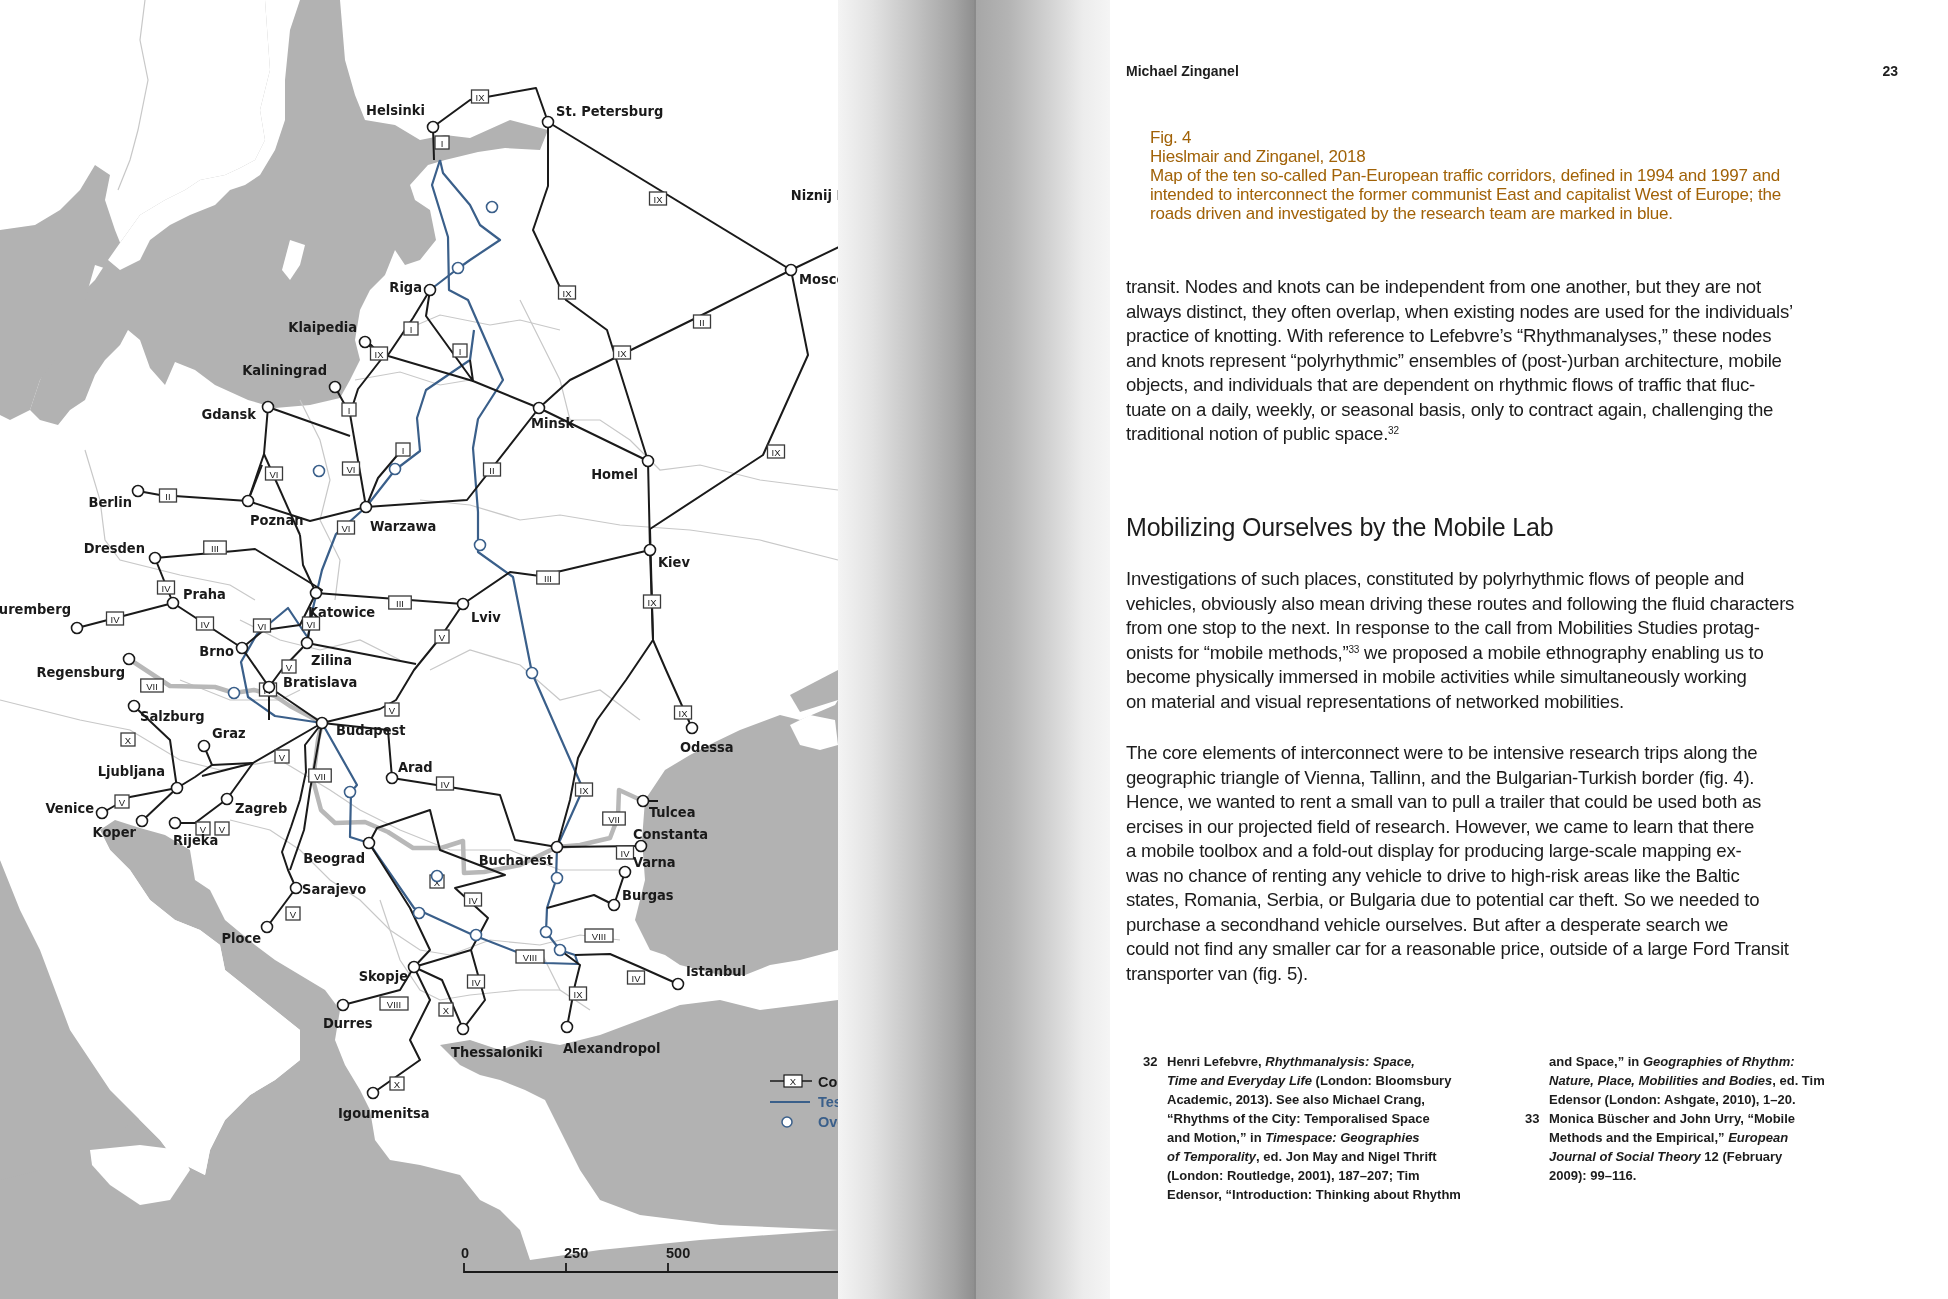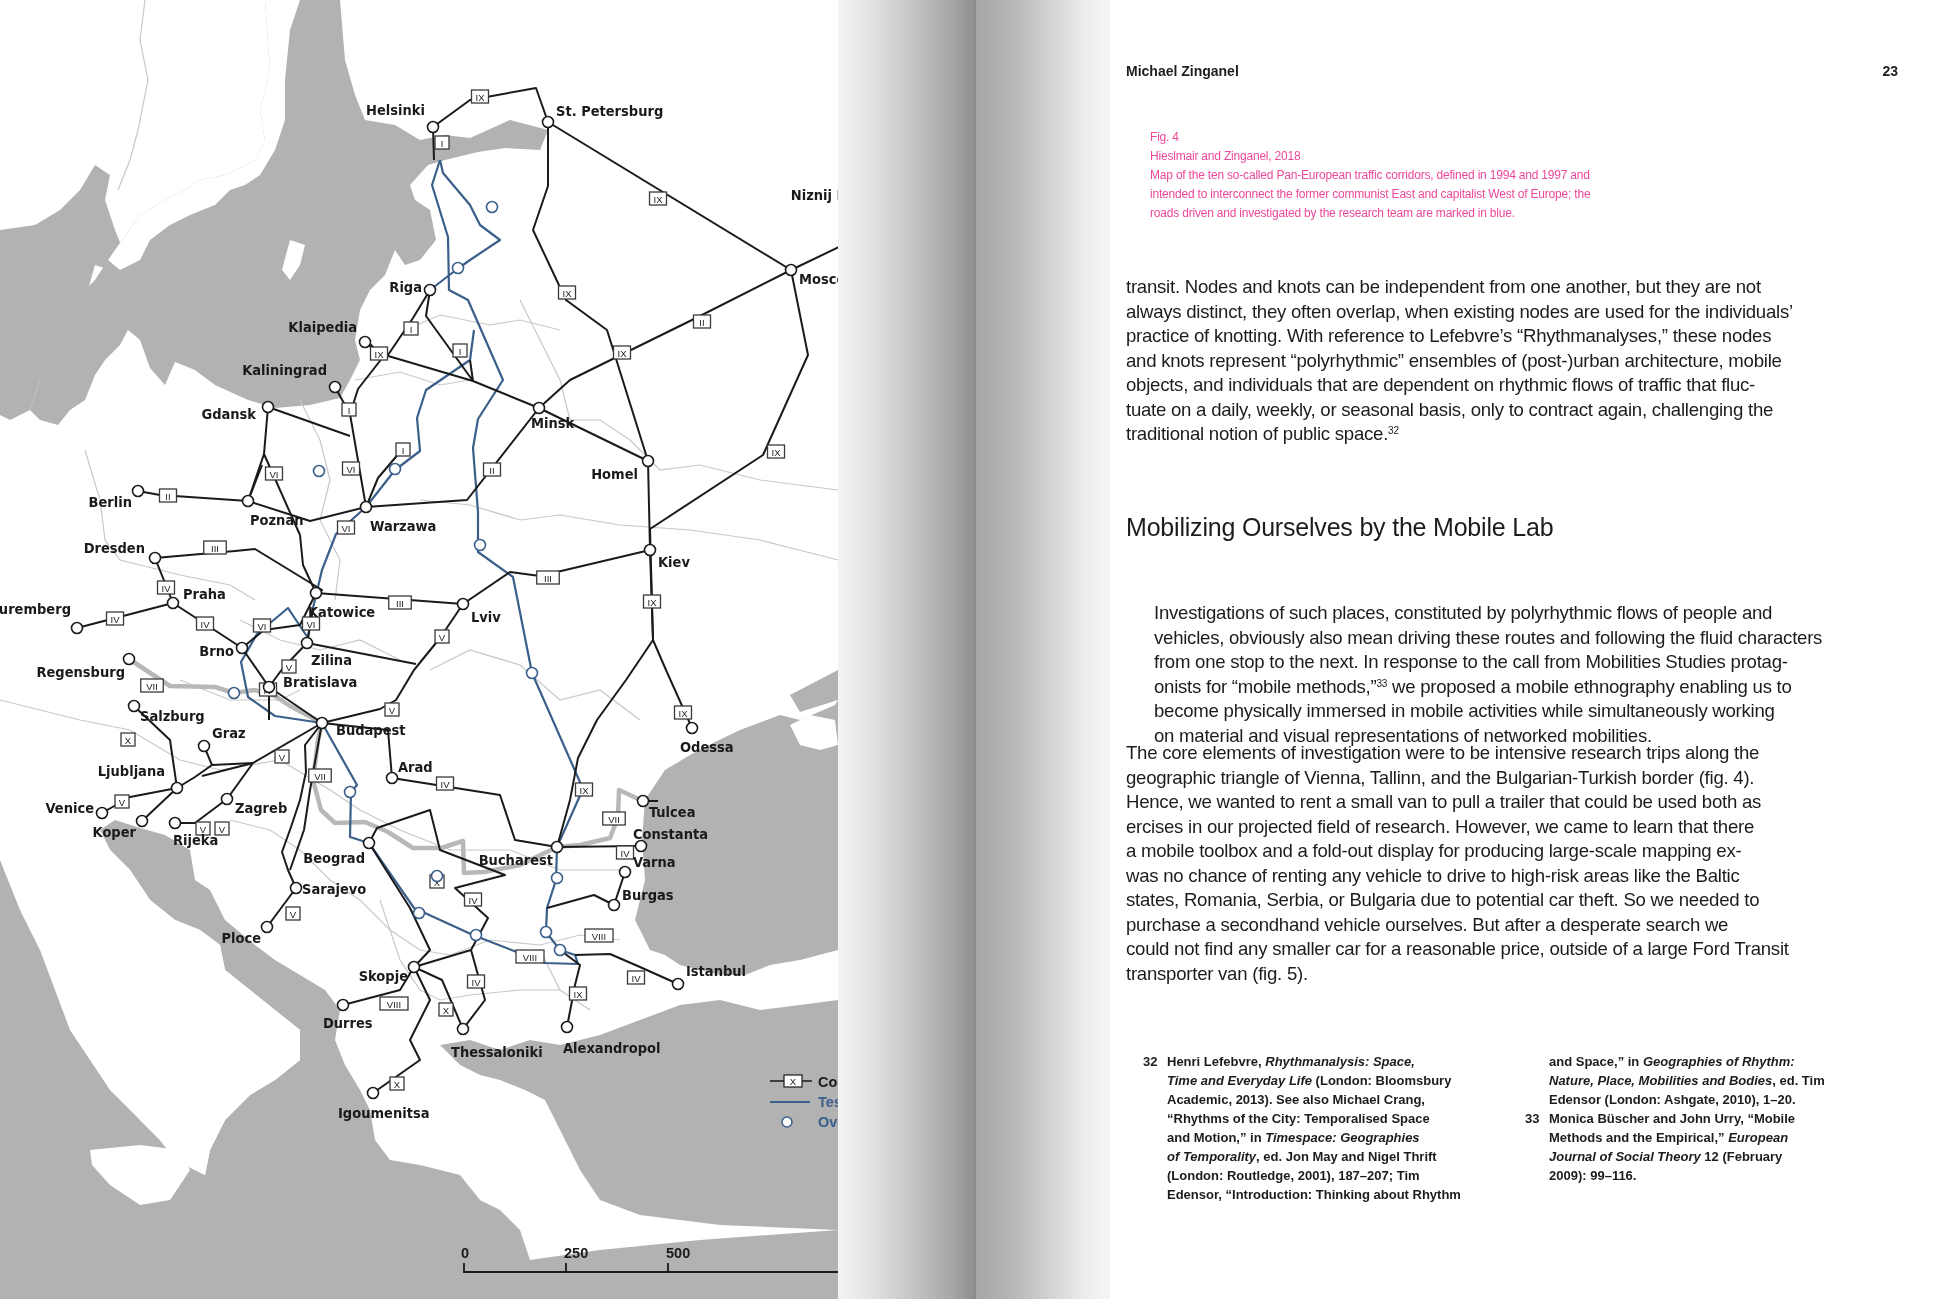--- a/index.html
+++ b/index.html
@@ -7,28 +7,28 @@
   #map-page{position:absolute;left:0;top:0;width:1110px;height:1299px;background:#ffffff;overflow:hidden;padding-left:32px;}
   #map-svg{position:absolute;left:0;top:0;}
   .gutter{position:absolute;top:0;height:1299px;pointer-events:none;}
   #gutter-left{left:838px;width:137px;background:linear-gradient(to right,#f4f4f4 0%,#e2e2e2 25%,#c4c4c4 55%,#a4a4a4 85%,#8e8e8e 100%);}
   #gutter-right{left:975px;width:135px;background:linear-gradient(to right,#a6a6a6 0%,#b4b4b4 25%,#d2d2d2 55%,#ececec 80%,#f5f5f5 100%);}
   #fold-line{position:absolute;left:974px;top:0;width:2px;height:1299px;background:#8a8a8a;}
   #text-page{position:absolute;left:1110px;top:0;width:838px;height:1299px;background:#ffffff;color:#222;}
   .running-head{position:absolute;top:63px;font-size:14px;font-weight:bold;color:#1e1e1e;font-family:"Liberation Sans Narrow","Liberation Sans",sans-serif;}
   #author{left:16px;}
   #page-number{right:50px;}
-  #caption{position:absolute;left:40px;top:128px;width:600px;font-size:12px;line-height:19px;color:#ec4899;}
+  #caption{position:absolute;left:40px;top:128px;width:600px;font-size:17px;line-height:19px;color:#a16207;}
   #caption div{white-space:nowrap;letter-spacing:-0.2px;}
   .body-text{position:absolute;left:16px;width:742px;font-size:18.6px;line-height:24.5px;color:#1c1c1c;letter-spacing:-0.25px;}
   .body-text span.line{display:block;white-space:nowrap;}
   sup{font-size:10px;line-height:0;vertical-align:6px;}
   #para-1{top:275px;}
   #section-heading{position:absolute;left:16px;top:513px;font-size:25px;color:#1c1c1c;letter-spacing:-0.2px;font-weight:normal;margin:0;}
-  #para-2{top:601px;margin-left:28px;}
+  #para-2{top:567px;}
   #para-3{top:741px;}
   .footnotes{position:absolute;top:1052px;font-size:13px;line-height:19px;color:#1c1c1c;font-weight:bold;}
   #fn-col-1{left:33px;width:340px;}
   #fn-col-2{left:415px;width:360px;}
   .fn{position:relative;padding-left:24px;}
   .fn .num{position:absolute;left:0;top:0;}
   .fn .ln{display:block;white-space:nowrap;}
   .fn i{font-style:italic;}
   .map-label{font-family:"Liberation Sans Narrow","DejaVu Sans Condensed","Liberation Sans",sans-serif;font-weight:bold;font-size:14.5px;fill:#1a1a1a;}
   .box-label{font-family:"Liberation Sans Narrow","Liberation Sans",sans-serif;font-size:9.5px;fill:#1a1a1a;}
@@ -434,21 +434,21 @@
   <div id="para-2" class="body-text">
     <span class="line">Investigations of such places, constituted by polyrhythmic flows of people and</span>
     <span class="line">vehicles, obviously also mean driving these routes and following the fluid characters</span>
     <span class="line">from one stop to the next. In response to the call from Mobilities Studies protag-</span>
     <span class="line"><span>onists for “mobile methods,”</span><sup>33</sup><span> we proposed a mobile ethnography enabling us to</span></span>
     <span class="line">become physically immersed in mobile activities while simultaneously working</span>
     <span class="line">on material and visual representations of networked mobilities.</span>
   </div>
 
   <div id="para-3" class="body-text">
-    <span class="line">The core elements of investigation were to be intensive research trips along the</span>
+    <span class="line">The core elements of interconnect were to be intensive research trips along the</span>
     <span class="line">geographic triangle of Vienna, Tallinn, and the Bulgarian-Turkish border (fig. 4).</span>
     <span class="line">Hence, we wanted to rent a small van to pull a trailer that could be used both as</span>
     <span class="line">ercises in our projected field of research. However, we came to learn that there</span>
     <span class="line">a mobile toolbox and a fold-out display for producing large-scale mapping ex-</span>
     <span class="line">was no chance of renting any vehicle to drive to high-risk areas like the Baltic</span>
     <span class="line">states, Romania, Serbia, or Bulgaria due to potential car theft. So we needed to</span>
     <span class="line">purchase a secondhand vehicle ourselves. But after a desperate search we</span>
     <span class="line">could not find any smaller car for a reasonable price, outside of a large Ford Transit</span>
     <span class="line">transporter van (fig. 5).</span>
   </div>

